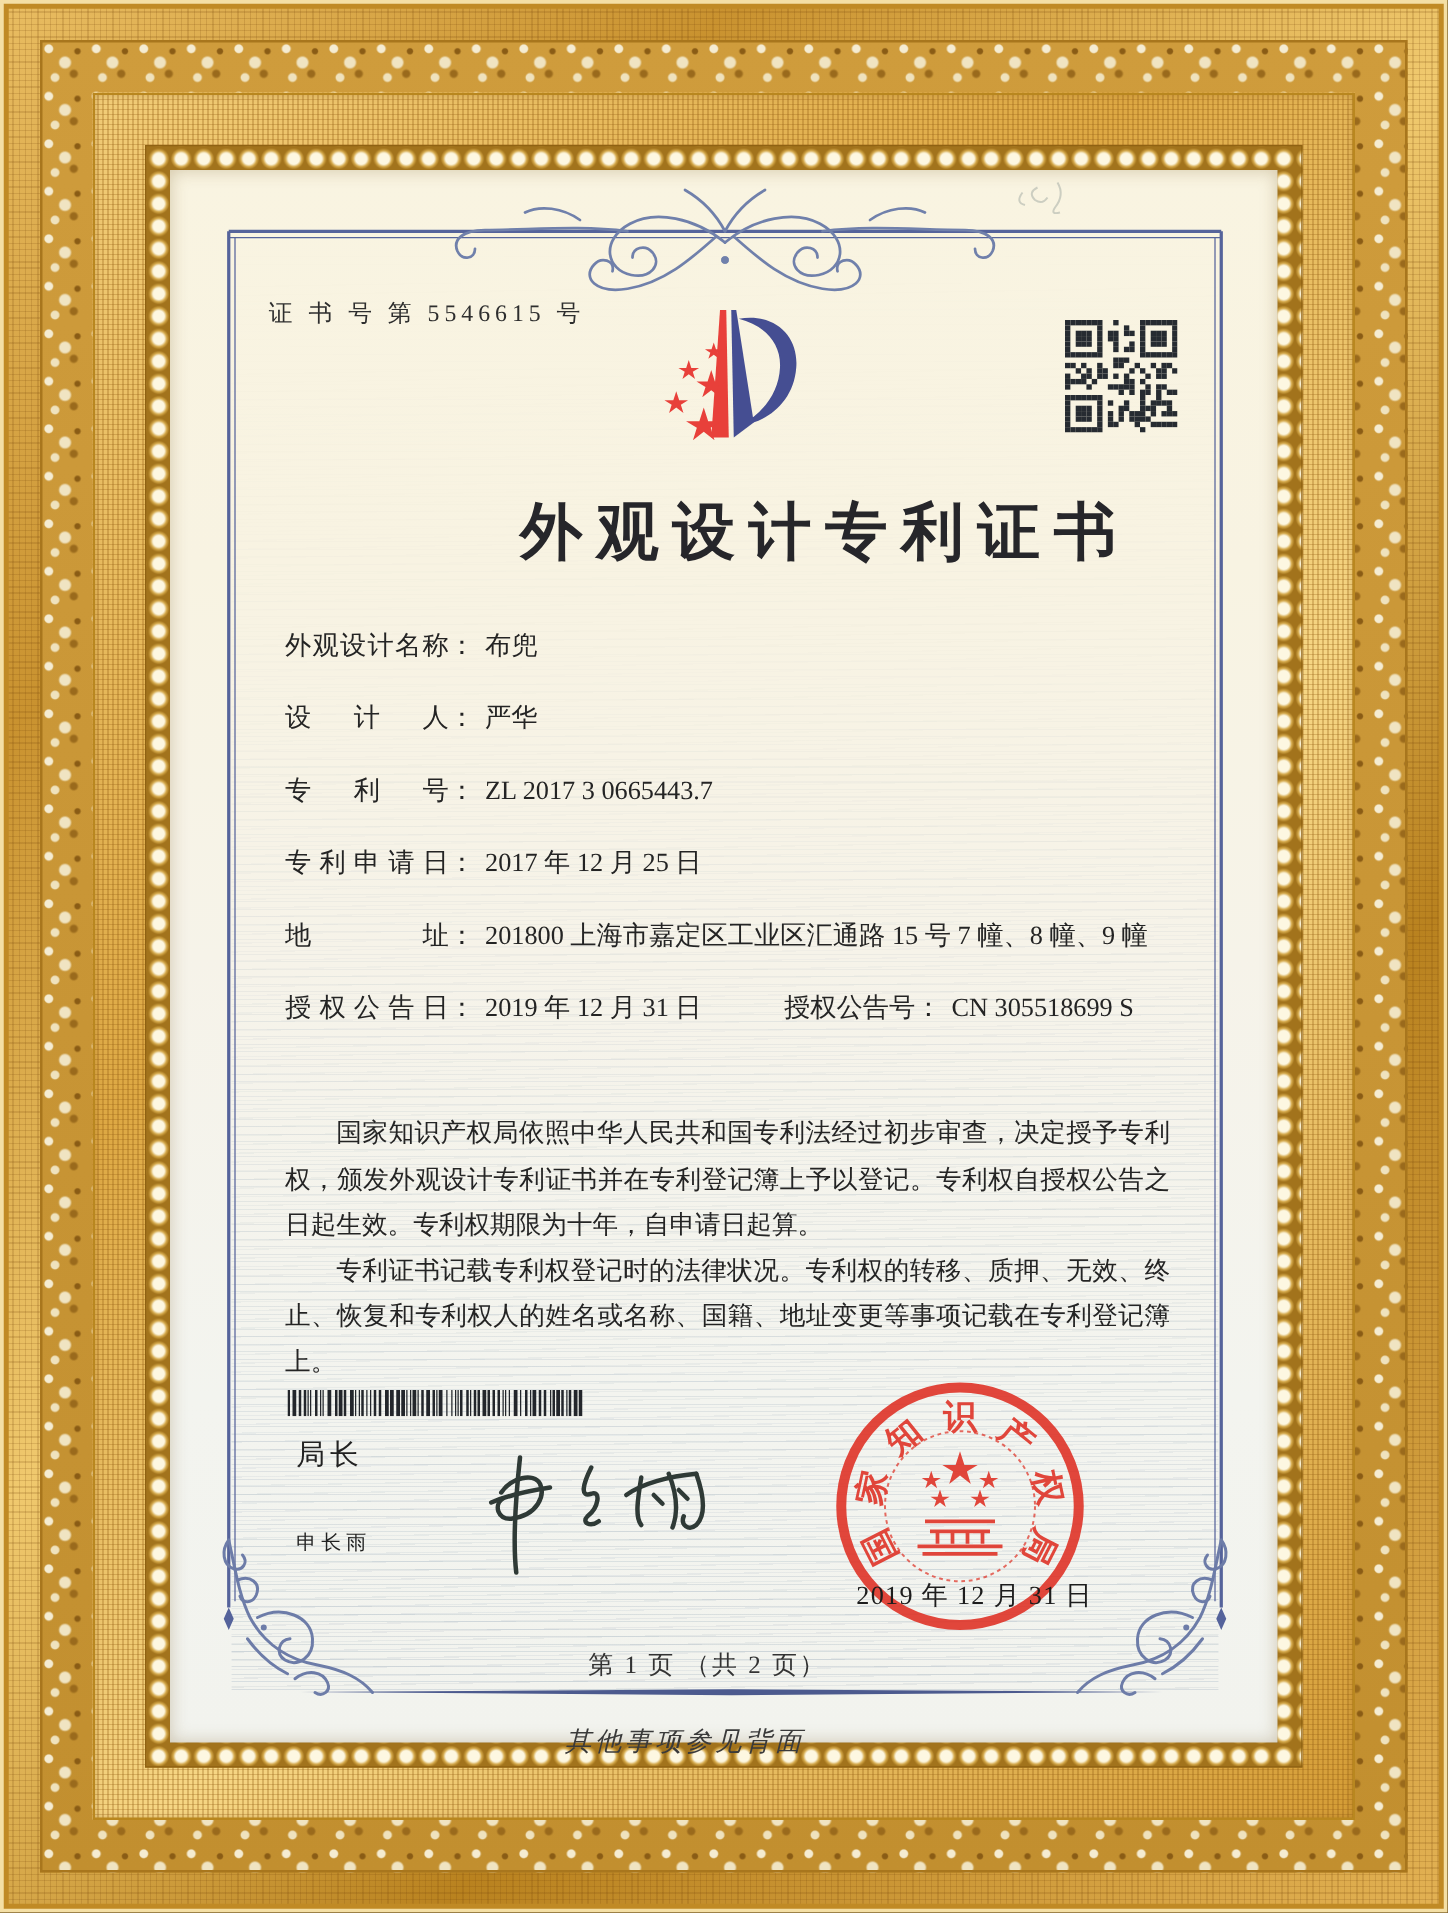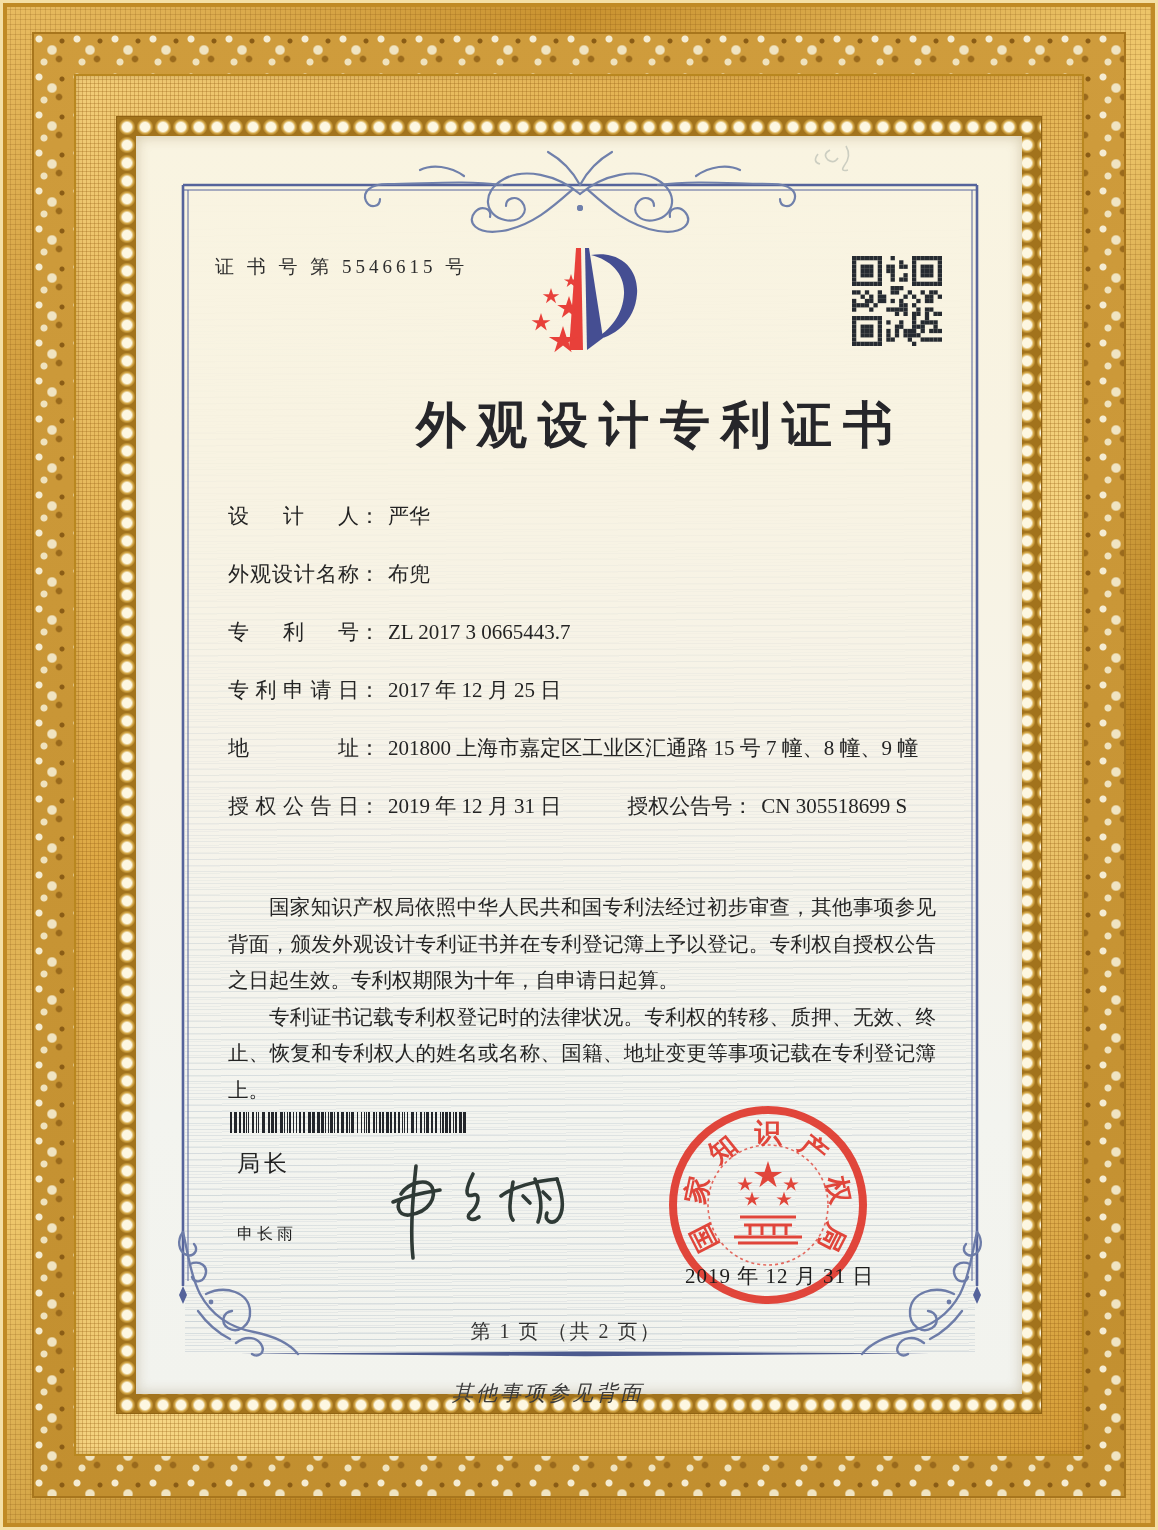--- a/index.html
+++ b/index.html
@@ -40,21 +40,21 @@
     background:linear-gradient(180deg,#f9f4e1 0%,#f8f3e2 25%,#f6f3e9 50%,#f3f4ef 78%,#f2f3ee 100%);
     box-shadow: inset 0 0 14px rgba(110,80,20,.28);}
   .watermark{position:absolute;left:49px;top:51px;width:790px;height:1166px;
     background:
       repeating-linear-gradient(180deg, rgba(150,168,185,.30) 0 1px, transparent 1px 6px),
       repeating-linear-gradient(179deg, rgba(150,168,185,.16) 0 1px, transparent 1px 7px);
     -webkit-mask-image:linear-gradient(180deg,transparent 0%,rgba(0,0,0,.12) 30%,rgba(0,0,0,.55) 62%,rgba(0,0,0,.95) 100%);
     mask-image:linear-gradient(180deg,transparent 0%,rgba(0,0,0,.12) 30%,rgba(0,0,0,.55) 62%,rgba(0,0,0,.95) 100%);}
 
   .abs{position:absolute;}
-  .cert-no{left:79px;top:118px;font-size:19px;letter-spacing:4px;color:#2e2e2e;}
+  .cert-no{left:79px;top:102px;font-size:19px;letter-spacing:4px;color:#2e2e2e;}
   .cert-title{left:47px;top:256px;width:954px;text-align:center;font-size:50px;font-weight:700;
               letter-spacing:11px;color:#26262a;}
 
   .fields{left:92px;top:368px;width:720px;font-size:21px;color:#242424;}
   .f-row{margin-bottom:33px;line-height:25px;white-space:nowrap;}
   .f-label{display:inline-block;width:131px;text-align:justify;text-align-last:justify;vertical-align:top;}
   .f-colon{display:inline-block;margin:0 8px 0 0;}
   .f-pair2{margin-left:66px;}
 
   .paras{left:92px;top:753px;width:708px;font-size:20.5px;line-height:36.5px;
@@ -351,30 +351,30 @@
         <rect x="17" y="19" width="1" height="1" fill="#262b31"></rect>
         <rect x="18" y="19" width="1" height="1" fill="#262b31"></rect>
         <rect x="19" y="19" width="1" height="1" fill="#262b31"></rect>
         <rect x="20" y="19" width="1" height="1" fill="#262b31"></rect>
         <rect x="14" y="20" width="1" height="1" fill="#262b31"></rect>
       </svg>
 
     <div class="abs cert-title">外观设计专利证书</div>
 
     <div class="abs fields" id="fields">
+        <div class="f-row"><span class="f-label">外观设计名称</span><span class="f-colon">：</span><span class="f-value">布兜</span></div>
         <div class="f-row"><span class="f-label">设计人</span><span class="f-colon">：</span><span class="f-value">严华</span></div>
-        <div class="f-row"><span class="f-label">外观设计名称</span><span class="f-colon">：</span><span class="f-value">布兜</span></div>
         <div class="f-row"><span class="f-label">专利号</span><span class="f-colon">：</span><span class="f-value">ZL 2017 3 0665443.7</span></div>
         <div class="f-row"><span class="f-label">专利申请日</span><span class="f-colon">：</span><span class="f-value">2017 年 12 月 25 日</span></div>
         <div class="f-row"><span class="f-label">地址</span><span class="f-colon">：</span><span class="f-value">201800 上海市嘉定区工业区汇通路 15 号 7 幢、8 幢、9 幢</span></div>
         <div class="f-row"><span class="f-label">授权公告日</span><span class="f-colon">：</span><span class="f-value">2019 年 12 月 31 日</span><span class="f-pair2 f-label2">授权公告号</span><span class="f-colon">：</span><span class="f-value">CN 305518699 S</span></div>
       </div>
 
     <div class="abs paras" id="paras">
-        <p>国家知识产权局依照中华人民共和国专利法经过初步审查，其他事项参见背面，颁发外观设计专利证书并在专利登记簿上予以登记。专利权自授权公告之日起生效。专利权期限为十年，自申请日起算。</p>
+        <p>国家知识产权局依照中华人民共和国专利法经过初步审查，决定授予专利权，颁发外观设计专利证书并在专利登记簿上予以登记。专利权自授权公告之日起生效。专利权期限为十年，自申请日起算。</p>
         <p>专利证书记载专利权登记时的法律状况。专利权的转移、质押、无效、终止、恢复和专利权人的姓名或名称、国籍、地址变更等事项记载在专利登记簿上。</p>
       </div>
 
     <svg id="barcode" class="abs" style="left:94px;top:976px" width="236" height="21" viewBox="0 0 236 21">
         <rect x="0" y="0" width="2" height="21" fill="#23262b"></rect>
         <rect x="4" y="0" width="3" height="21" fill="#23262b"></rect>
         <rect x="9" y="0" width="2" height="21" fill="#23262b"></rect>
         <rect x="13" y="0" width="2" height="21" fill="#23262b"></rect>
         <rect x="16" y="0" width="1" height="21" fill="#23262b"></rect>
         <rect x="18" y="0" width="1" height="21" fill="#23262b"></rect>

